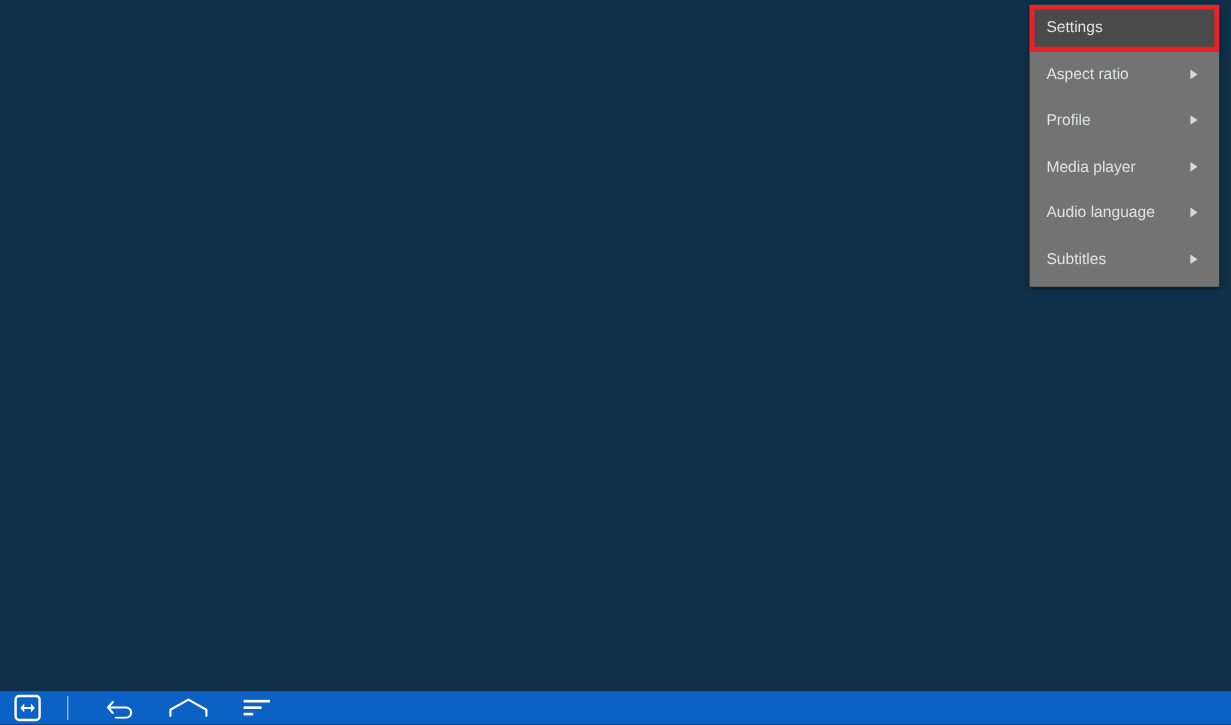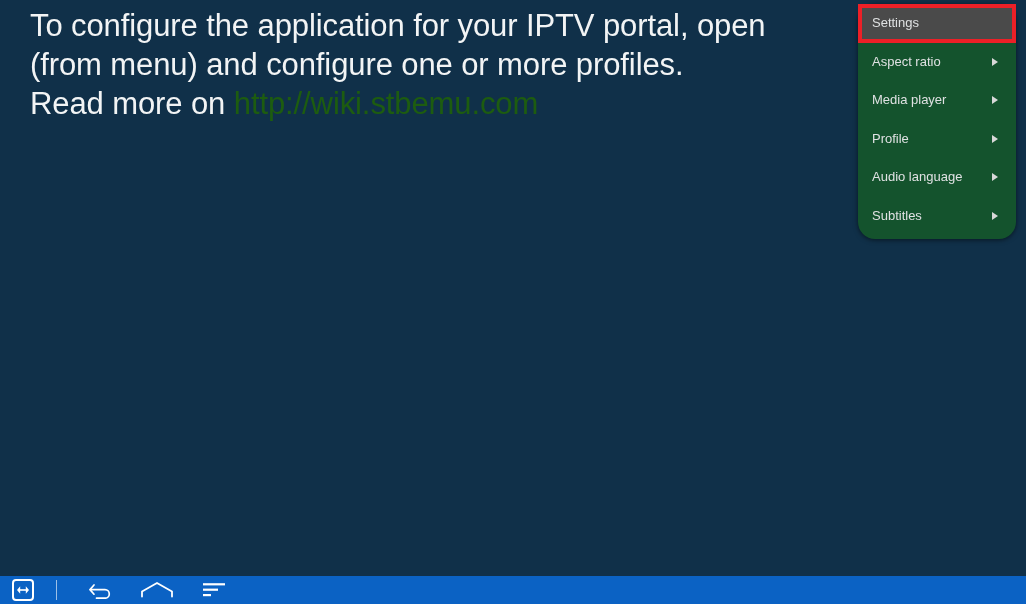--- a/index.html
+++ b/index.html
@@ -34,24 +34,23 @@
   }
   #hint-text .line { display: block; height: 39px; }
   #hint-text .url { color: #1d5c10; }
 
   
   #popup-menu {
     position: absolute;
     left: 858px;
     top: 4px;
     width: 158px;
-    background: #14532d;
+    background: #737373;
     box-shadow: 0 1px 5px rgba(0,0,0,0.55);
     padding: 0 0 4px 0;
-    border-radius: 17px;
   }
   .menu-item {
     position: relative;
     height: 38.5px;
     line-height: 38.5px;
     padding: 0 22px 0 14px;
     color: #dfe1e2;
     font-size: 13px;
     white-space: nowrap;
     overflow: hidden;
@@ -112,46 +111,41 @@
     display: flex;
     align-items: center;
     justify-content: center;
   }
 </style>
 </head>
 <body>
 
 <div id="screen">
 
-  <div id="hint-text">
-    <span class="line">To configure the application for your IPTV portal, open</span>
-    <span class="line">(from menu) and configure one or more profiles.</span>
-    <span class="line"><span>Read more on </span><span class="url">http://wiki.stbemu.com</span></span>
-  </div>
 
   <div id="popup-menu">
 
     <div class="menu-item selected">
       <span class="label">Settings</span>
     </div>
 
     <div class="menu-item">
       <span class="label">Aspect ratio</span>
       <span class="arrow"></span>
     </div>
 
 
 
     <div class="menu-item">
-      <span class="label">Media player</span>
+      <span class="label">Profile</span>
       <span class="arrow"></span>
     </div>
 
     <div class="menu-item">
-      <span class="label">Profile</span>
+      <span class="label">Media player</span>
       <span class="arrow"></span>
     </div>
 
     <div class="menu-item">
       <span class="label">Audio language</span>
       <span class="arrow"></span>
     </div>
 
     <div class="menu-item">
       <span class="label">Subtitles</span>

